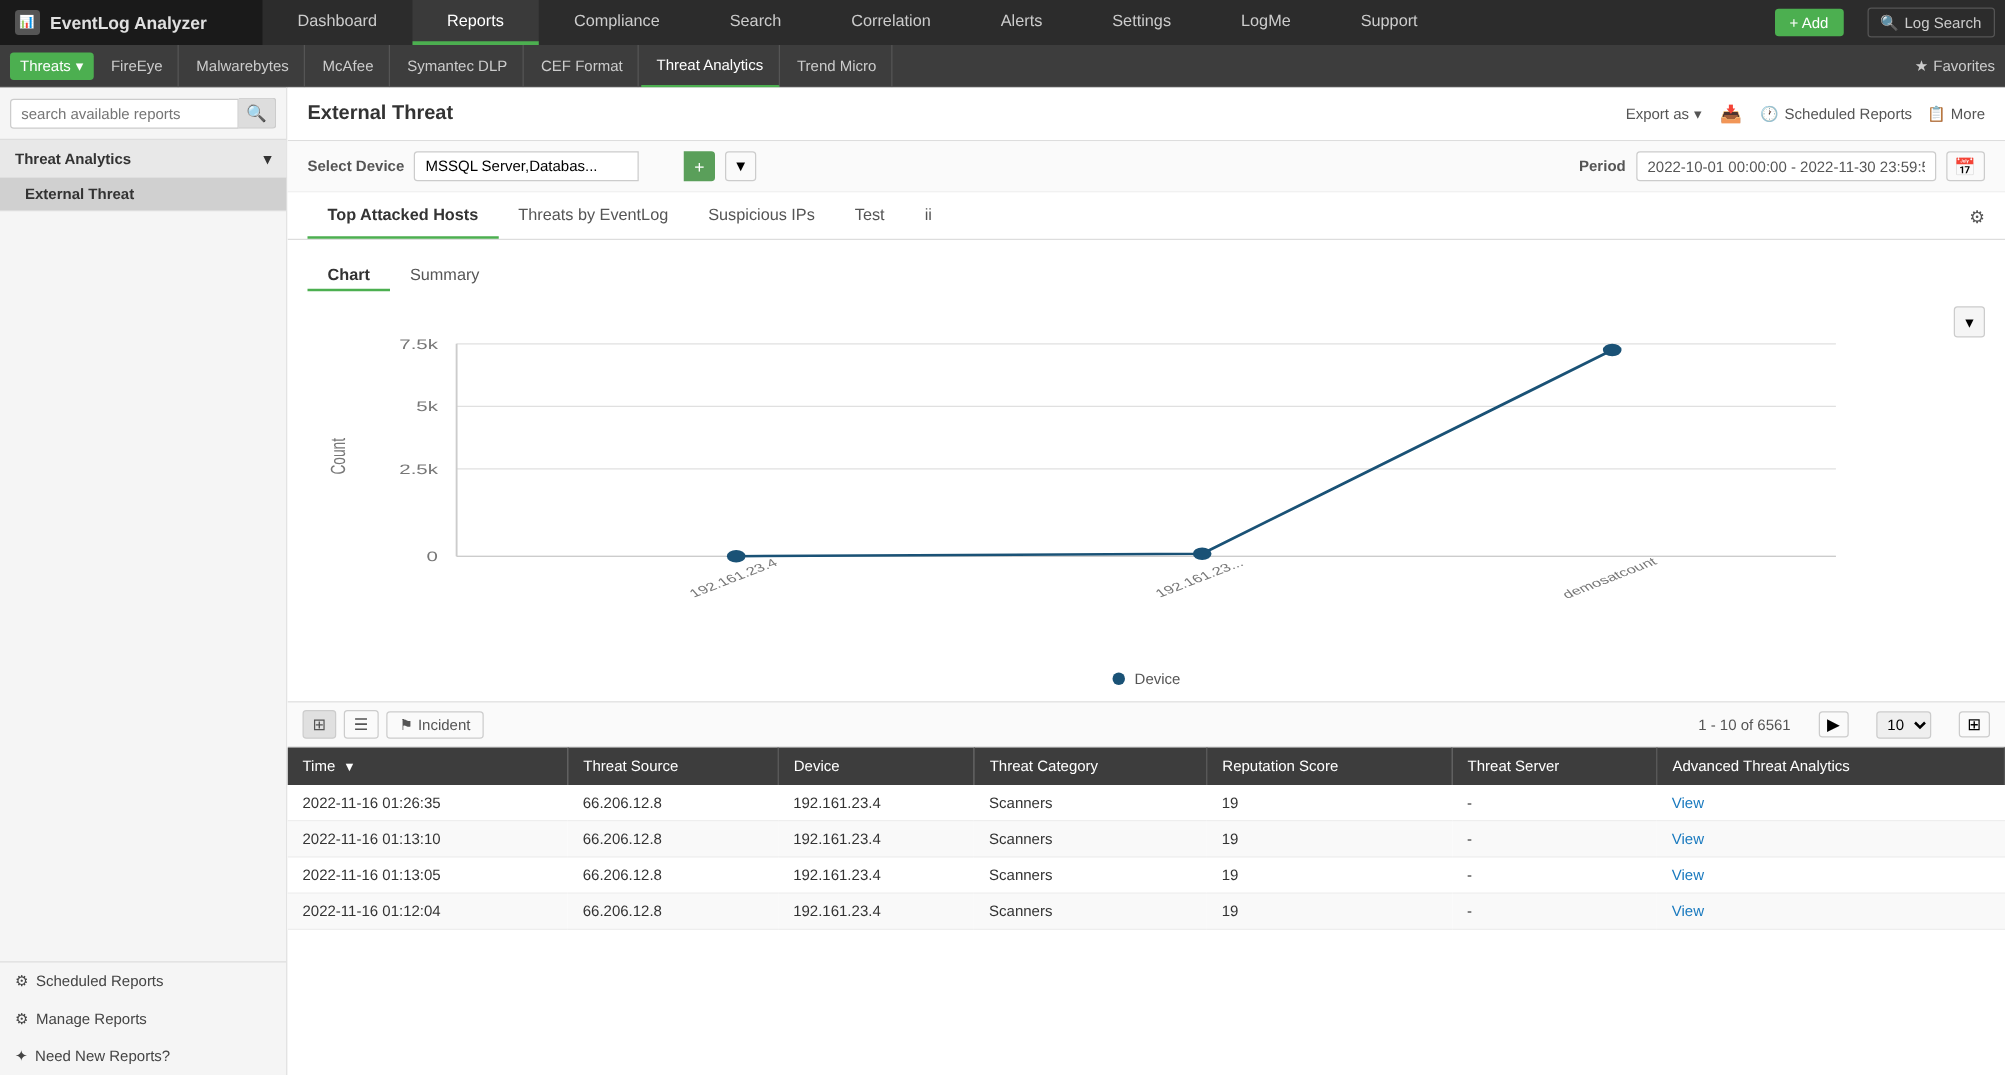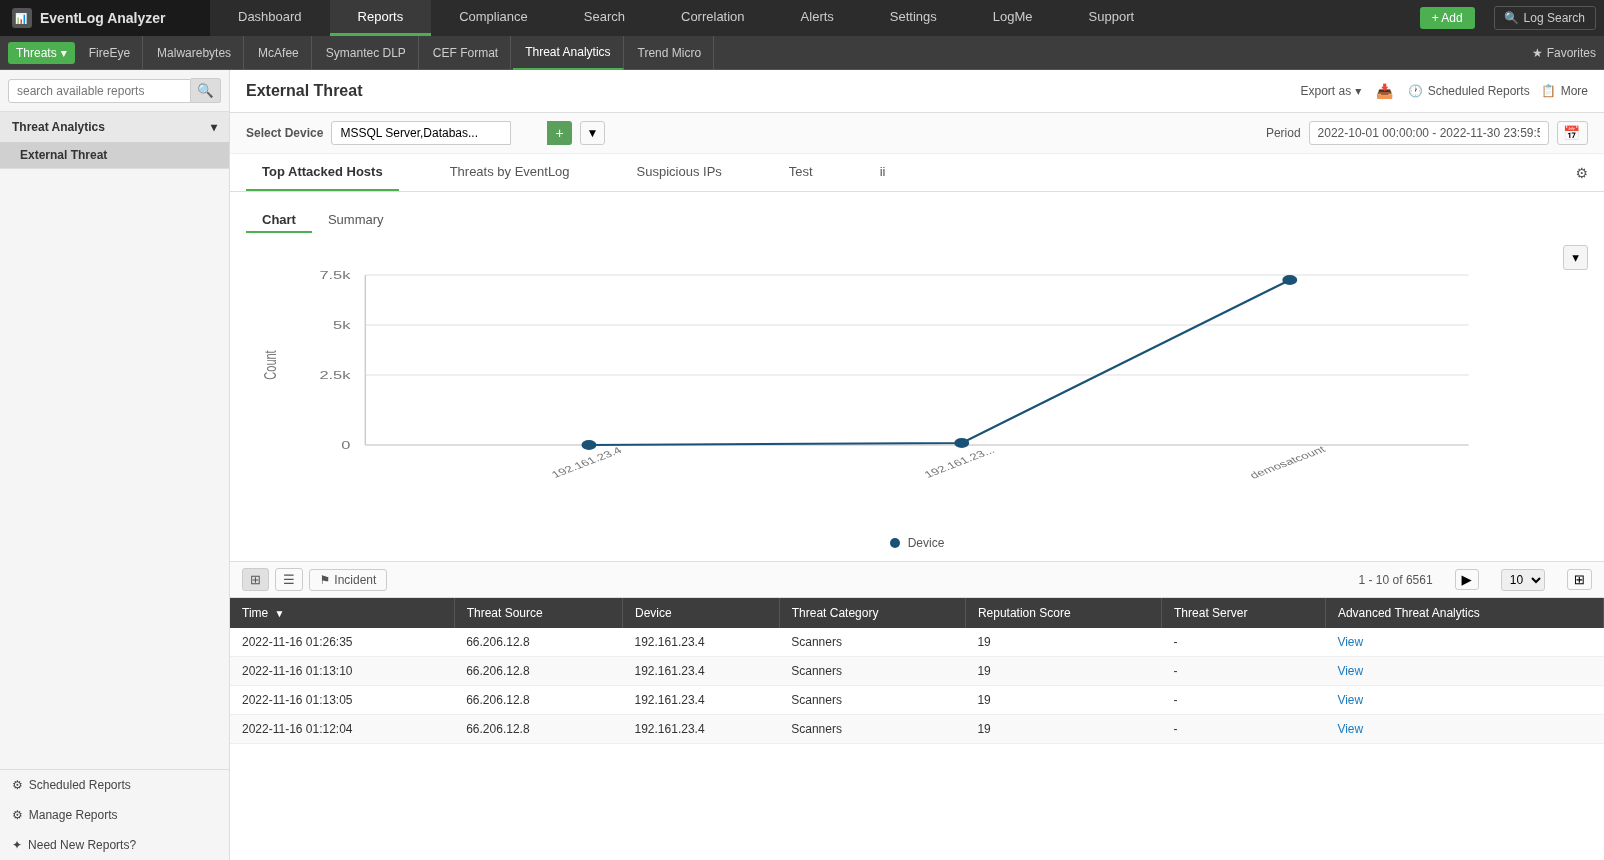--- a/index.html
+++ b/index.html
@@ -276,21 +276,21 @@
       border: 1px solid #ccc;
       padding: 4px 6px;
       cursor: pointer;
       border-radius: 3px;
       font-size: 12px;
     }
     .period-label {
       margin-left: auto;
       font-size: 12px;
       color: #555;
-      font-weight: normal;
+      font-weight: bold;
     }
     .period-input {
       border: 1px solid #ccc;
       padding: 4px 8px;
       font-size: 12px;
       border-radius: 3px;
       width: 240px;
       color: #555;
     }
     .cal-btn {
@@ -302,21 +302,20 @@
       font-size: 14px;
     }
 
     
     .tabs-bar {
       display: flex;
       align-items: center;
       border-bottom: 1px solid #ddd;
       background: #fff;
       padding: 0 16px;
-      gap: 35px;
     }
     .tab {
       padding: 10px 16px;
       font-size: 13px;
       cursor: pointer;
       color: #555;
       border-bottom: 2px solid transparent;
     }
     .tab.active {
       color: #333;

